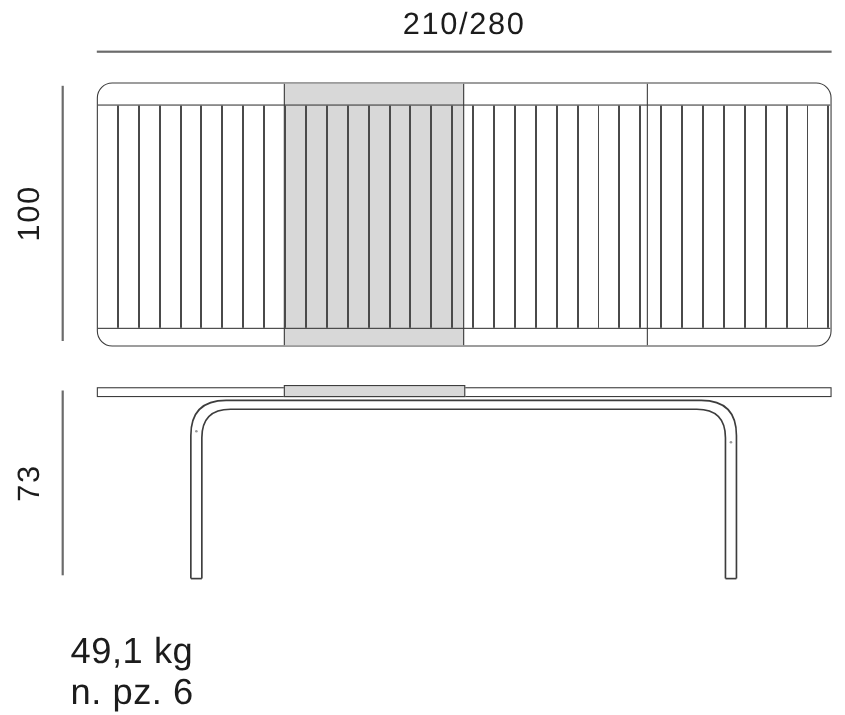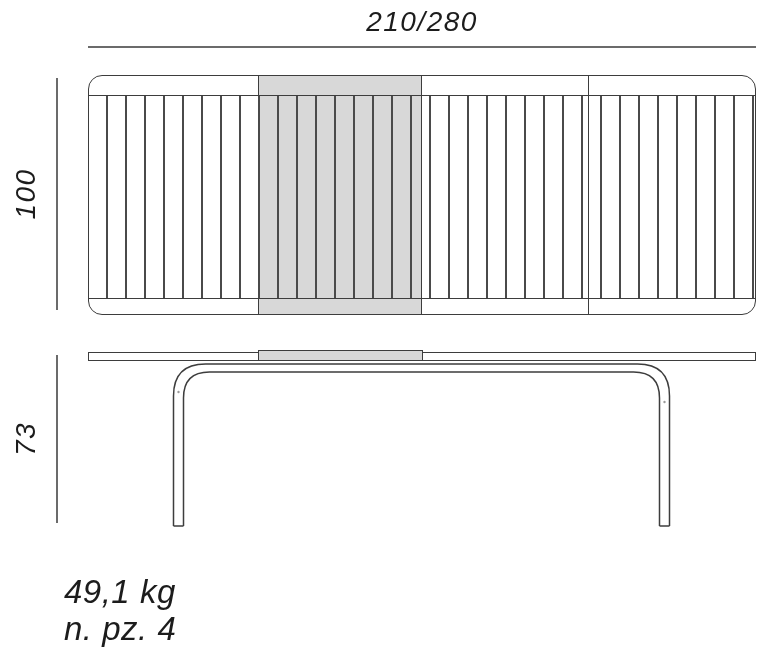--- a/index.html
+++ b/index.html
@@ -11,21 +11,21 @@
   }
   html, body { margin: 0; padding: 0; }
   body {
     width: 768px; height: 650px;
     background: var(--bg-color);
     font-family: "Liberation Sans", "DejaVu Sans", sans-serif;
     font-weight: 300;
     color: var(--text-color);
     overflow: hidden;
   }
-  .stage { position: relative; width: 696px; height: 650px; font-style: italic; }
+  .stage { position: relative; width: 696px; height: 650px; }
 
   
   .dim-line { position: absolute; background: transparent; }
   .dim-line.h { border-top: 2px solid var(--dim-line-color); height: 0; }
   .dim-line.v { border-left: 2px solid var(--dim-line-color); width: 0; }
 
   .dim-label {
     position: absolute;
     font-size: 28px;
     letter-spacing: 1.5px;
@@ -144,15 +144,15 @@
     <circle cx="178.5" cy="392" r="1.2" fill="#9a9a9a"></circle>
     <circle cx="664.5" cy="402" r="1.2" fill="#9a9a9a"></circle>
   </svg>
   <div class="side-bar"></div>
   <div class="side-leaf"></div>
 
   <div class="dim-line v" style="left:56px; top:355px; height:168px;"></div>
   <div class="dim-label rot" style="left:-19px; top:422px;">73</div>
 
   <div class="note weight">49,1 kg</div>
-  <div class="note pieces">n. pz. 4</div>
+  <div class="note pieces">n. pz. 6</div>
 
 </div>
 
 </body></html>

